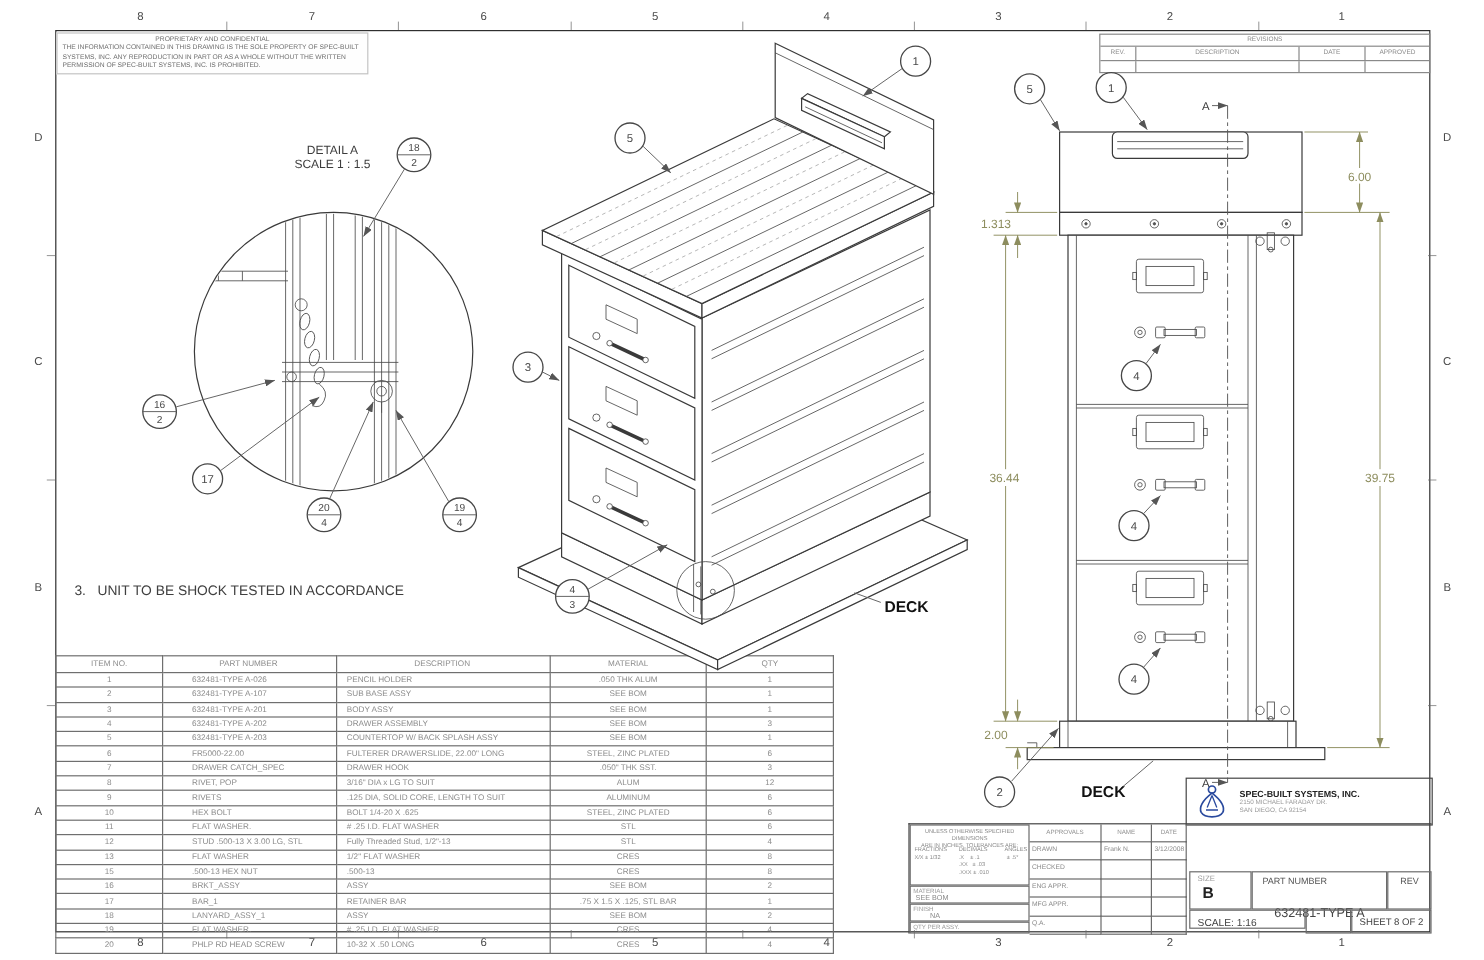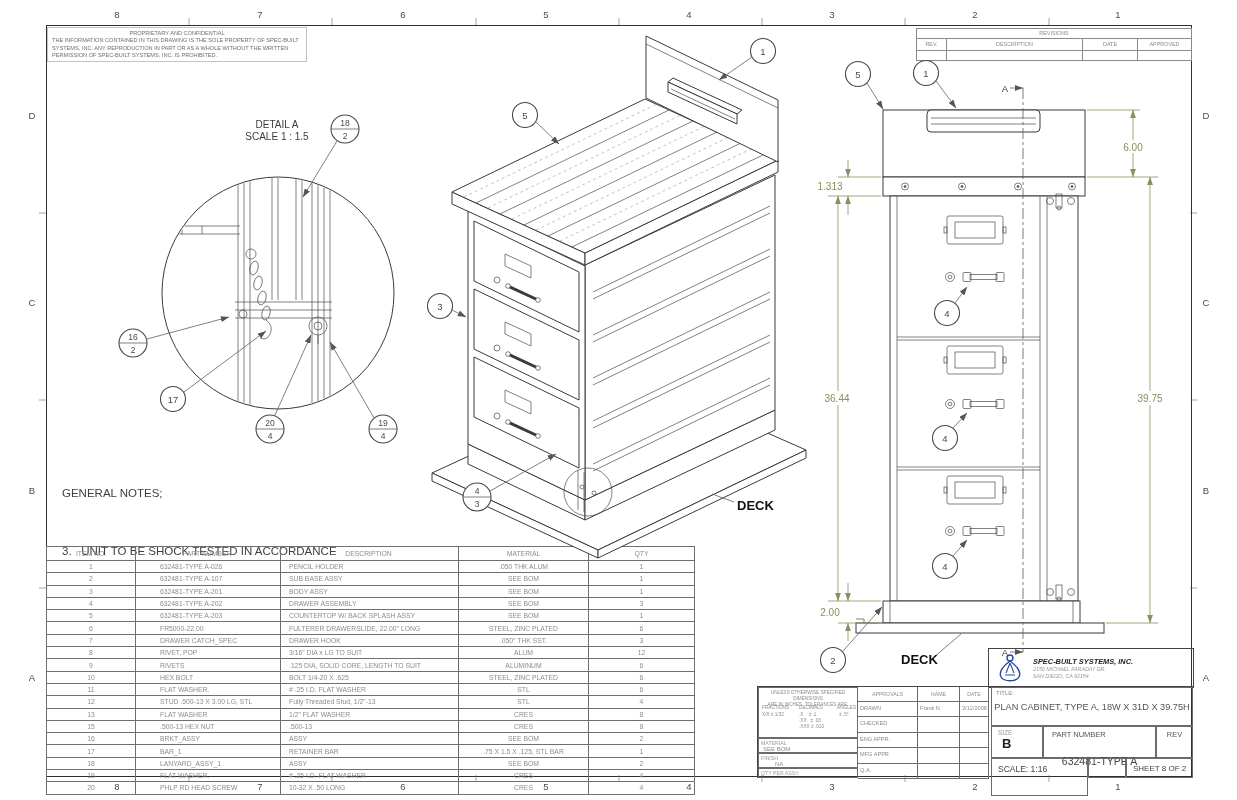--- a/index.html
+++ b/index.html
@@ -40,21 +40,21 @@
 
   
   .tb{left:757px;top:686px;width:435px;height:91px;border-top:1.1px solid #444;border-left:1.1px solid #444;}
   .tb .cell{position:absolute;border:0.6px solid #6b6b6b;color:#8a8a8a;box-sizing:border-box;}
   .tb .lab{font-size:5.2px;color:#9a9a9a;}
   .tol{font-size:4.7px;color:#9a9a9a;line-height:1.25;}
   .ap-head{display:grid;grid-template-columns:60px 42px 29px;height:14px;font-size:5.2px;color:#8f8f8f;}
   .ap-head div{border-right:0.6px solid #6b6b6b;border-bottom:0.6px solid #6b6b6b;text-align:center;line-height:14px;}
   .ap-row{display:grid;grid-template-columns:60px 42px 29px;height:15.4px;font-size:5.6px;color:#8a8a8a;}
   .ap-row div{border-right:0.6px solid #6b6b6b;border-bottom:0.6px solid #6b6b6b;line-height:15.4px;padding-left:2px;overflow:visible;white-space:nowrap;}
-  .company{left:988px;top:648px;width:204px;height:38px;border:1.1px solid #444;display:flex;align-items:center;font-style:italic;}
+  .company{left:988px;top:648px;width:204px;height:38px;border:1.1px solid #444;display:flex;align-items:center;}
   .company .cname{font-size:7.4px;font-weight:bold;color:#222;}
   .company .caddr{font-size:5.3px;color:#999;line-height:1.3;}
 
   svg{font-family:"Liberation Sans",sans-serif;}
   .fw{fill:#ffffff;stroke:#3a3a3a;stroke-width:1;}
   .thin{fill:none;stroke:#4a4a4a;stroke-width:0.7;}
   .xthin{fill:none;stroke:#6a6a6a;stroke-width:0.6;}
   .dash{stroke-dasharray:3 3;stroke:#9a9a9a;stroke-width:0.6;fill:none;}
   .cline{stroke-dasharray:11 3 3 3;stroke:#5a5a5a;stroke-width:0.8;fill:none;}
   .leader{stroke:#5f5f5f;stroke-width:0.8;fill:none;}
@@ -117,21 +117,20 @@
     </div>
     <div class="rempty">
         <div></div>
         <div></div>
         <div></div>
         <div></div>
       </div>
   </div>
 
   <div class="abs notes">
-    <div class="nh">GENERAL NOTES;</div>
     <div>3.   UNIT TO BE SHOCK TESTED IN ACCORDANCE</div>
   </div>
 
   <table class="bom">
     <thead>
       <tr>
         <th class="c0">ITEM NO.</th>
         <th class="c1" style="text-align:center;padding-left:0;">PART NUMBER</th>
         <th class="c2" style="text-align:center;padding-left:0;">DESCRIPTION</th>
         <th class="c3">MATERIAL</th>
@@ -343,36 +342,32 @@
             <div></div>
           </div>
           <div class="ap-row">
             <div>Q.A.</div>
             <div></div>
             <div></div>
           </div>
         </div>
     </div>
 
-    <div class="cell" style="left:233px;top:0;width:202px;height:39px;">
-      <div style="font-size:6px;color:#888;margin:2px 0 0 4px">TITLE:</div>
-      <div style="font-size:9.2px;color:#555;text-align:center;margin-top:6px">PLAN CABINET, TYPE A, 18W X 31D X 39.75H</div>
-    </div>
     <div class="cell" style="left:233px;top:39px;width:52px;height:32px;">
       <div class="lab" style="margin:2px 0 0 6px;font-size:6.5px">SIZE</div>
       <div style="font-size:13px;font-weight:bold;color:#222;margin-left:10px">B</div>
     </div>
     <div class="cell" style="left:285px;top:39px;width:113px;height:32px;">
       <div style="font-size:7.5px;color:#555;margin:3px 0 0 8px">PART NUMBER</div>
       <div style="font-size:10.5px;color:#444;text-align:center;margin-top:16px">632481-TYPE A</div>
     </div>
     <div class="cell" style="left:398px;top:39px;width:37px;height:32px;">
       <div style="font-size:7.5px;color:#555;margin:3px 0 0 0;text-align:center">REV</div>
     </div>
-    <div class="cell" style="left:233px;top:71px;width:97px;height:38px;">
+    <div class="cell" style="left:233px;top:71px;width:97px;height:16px;">
       <div style="font-size:8.5px;color:#444;margin:5px 0 0 6px">SCALE: 1:16</div>
     </div>
     <div class="cell" style="left:330px;top:71px;width:38px;height:20px;"></div>
     <div class="cell" style="left:368px;top:71px;width:67px;height:20px;">
       <div style="font-size:8px;color:#444;margin:5px 0 0 6px">SHEET 8 OF 2</div>
     </div>
   </div>
 
   <svg class="abs" style="left:0;top:0" width="1237" height="800">
     <defs>

